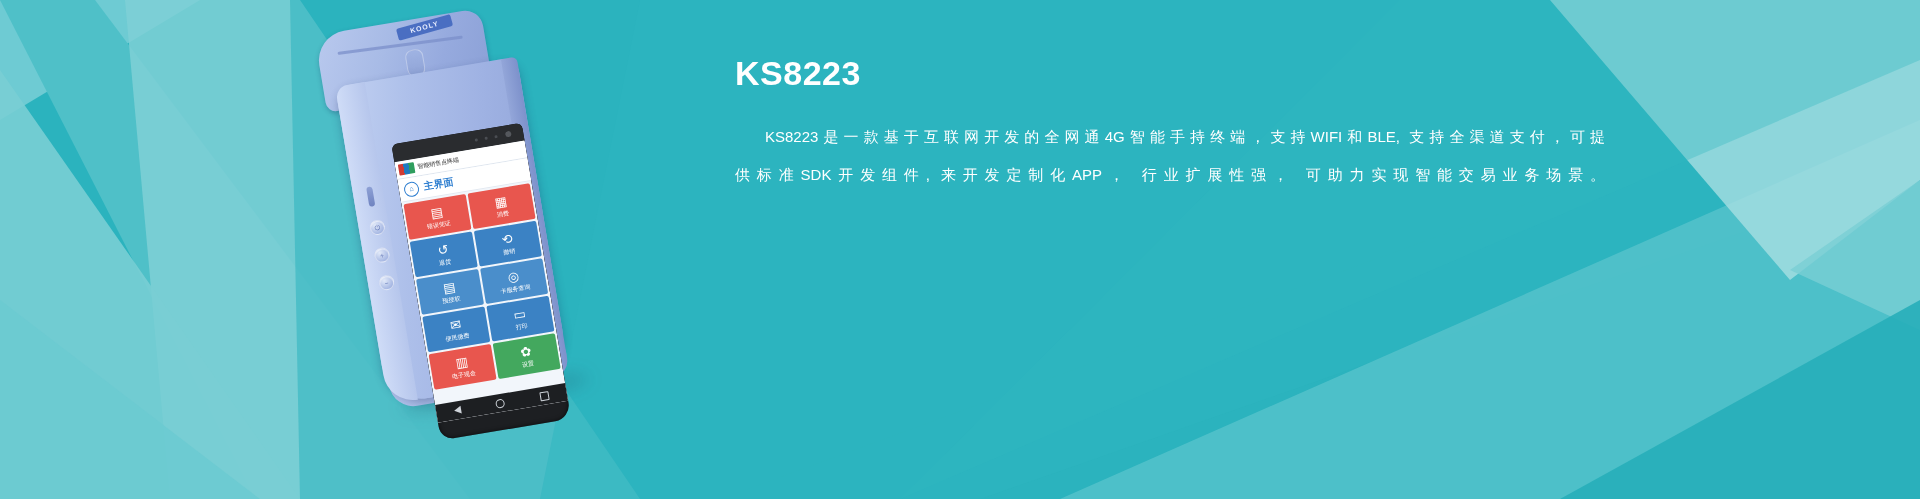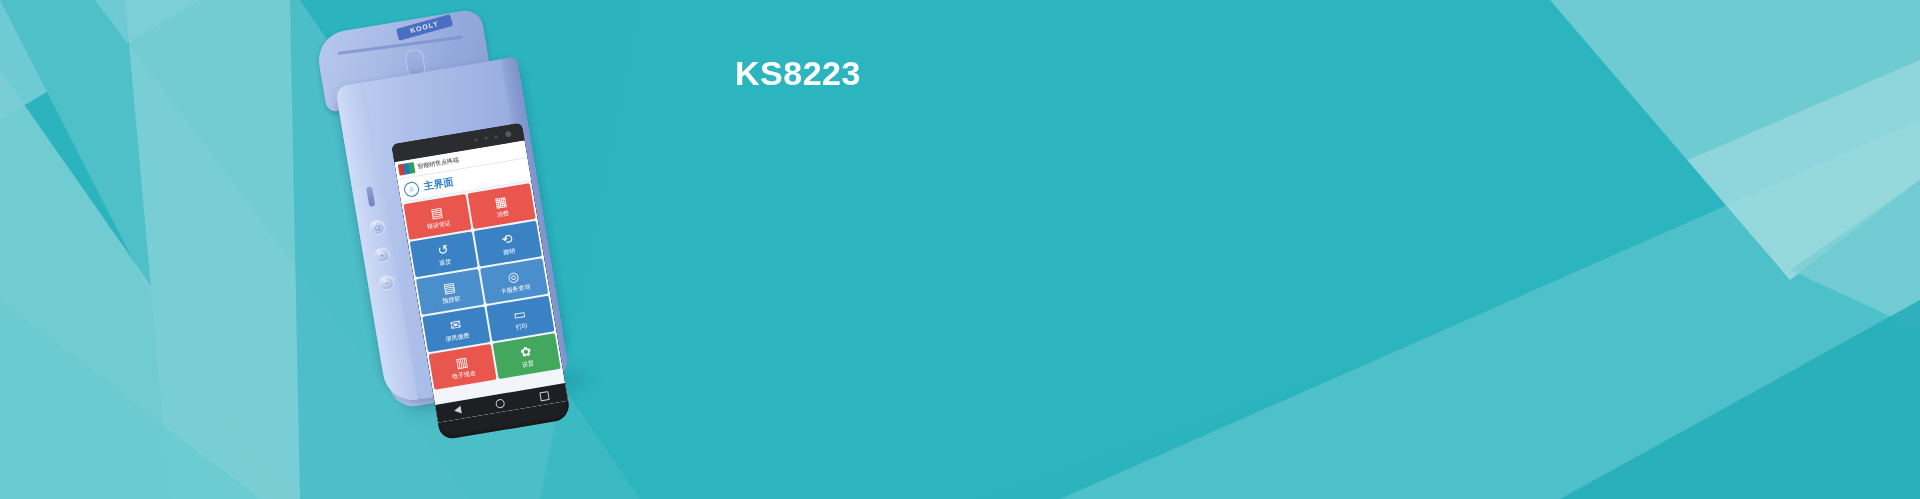--- a/index.html
+++ b/index.html
@@ -490,15 +490,19 @@
               <div class="nb sq"></div>
             </div>
           </div>
         </div>
       </div>
     </div>
   </div>
 
   <div class="copy">
     <div class="title-line">KS8223</div>
+    <div class="desc">
+      <div class="l1">KS8223是一款基于互联网开发的全网通4G智能手持终端，支持WIFI和BLE, 支持全渠道支付，可提</div>
+      <div class="l2">供标准SDK开发组件, 来开发定制化APP， 行业扩展性强， 可助力实现智能交易业务场景。</div>
+    </div>
   </div>
 
 </div>
 
 </body></html>

